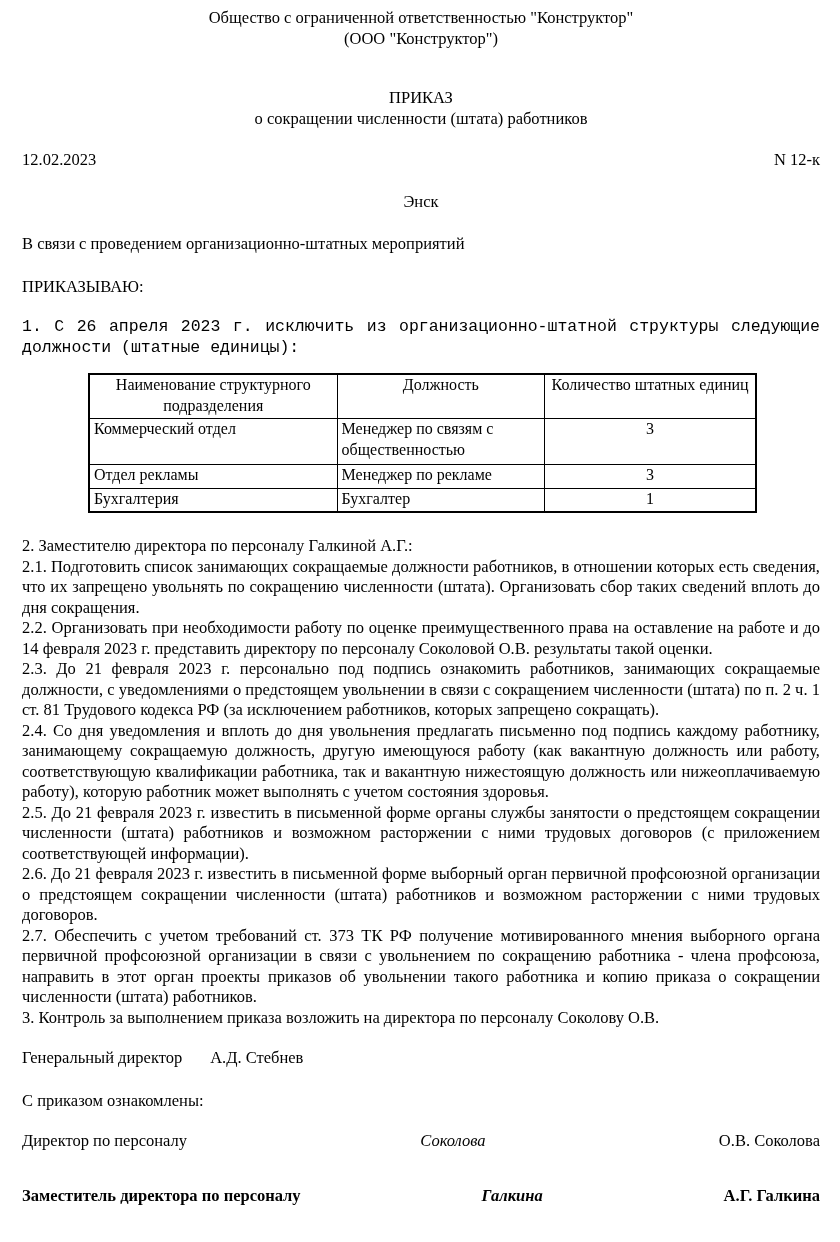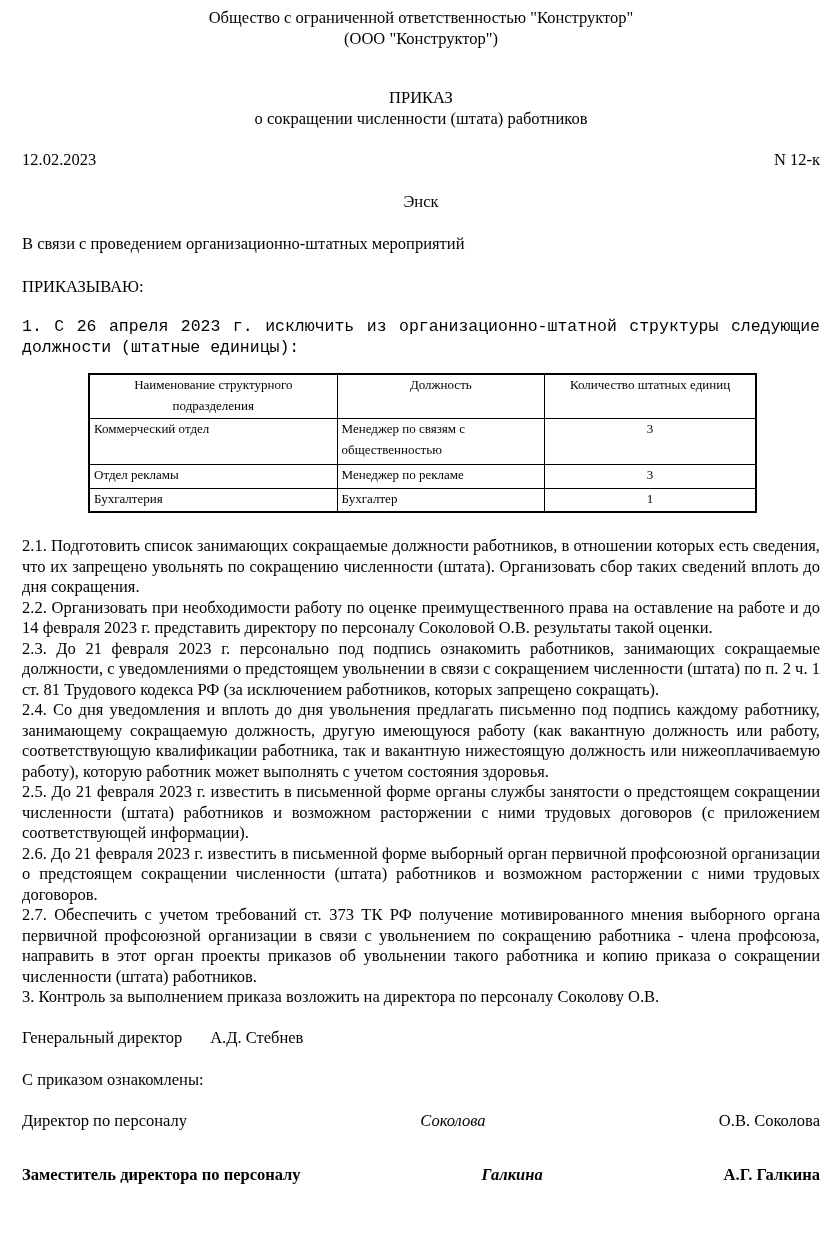--- a/index.html
+++ b/index.html
@@ -28,21 +28,21 @@
     border-collapse: collapse;
     margin: 15px 0 0 66px;
     width: 669px;
     border: 2px solid #000;
   }
   table.positions th, table.positions td {
     border: 1px solid #000;
     font-weight: normal;
     vertical-align: top;
     padding: 0 4px 2px 4px;
-    font-size: 13px;
+    font-size: 16px;
     line-height: 20.5px;
   }
   table.positions th { text-align: center; }
   td.c-dept { width: 241px; text-align: left; }
   td.c-pos  { width: 200px; text-align: left; }
   td.c-cnt  { width: 204px; text-align: center; }
   tr.tall td { height: 43px; }
   .order-body { margin-top: 23px; }
   .order-body p { text-align: justify; }
   .sig-row { display: flex; align-items: baseline; }
@@ -103,20 +103,21 @@
       </tr>
       <tr>
         <td class="c-dept">Бухгалтерия</td>
         <td class="c-pos">Бухгалтер</td>
         <td class="c-cnt">1</td>
       </tr>
     </tbody>
   </table>
 
   <div class="order-body">
+    <p>2. Заместителю директора по персоналу Галкиной А.Г.:</p>
     <p>2.1. Подготовить список занимающих сокращаемые должности работников, в отношении которых есть сведения, что их запрещено увольнять по сокращению численности (штата). Организовать сбор таких сведений вплоть до дня сокращения.</p>
     <p>2.2. Организовать при необходимости работу по оценке преимущественного права на оставление на работе и до 14 февраля 2023 г. представить директору по персоналу Соколовой О.В. результаты такой оценки.</p>
     <p>2.3. До 21 февраля 2023 г. персонально под подпись ознакомить работников, занимающих сокращаемые должности, с уведомлениями о предстоящем увольнении в связи с сокращением численности (штата) по п. 2 ч. 1 ст. 81 Трудового кодекса РФ (за исключением работников, которых запрещено сокращать).</p>
     <p>2.4. Со дня уведомления и вплоть до дня увольнения предлагать письменно под подпись каждому работнику, занимающему сокращаемую должность, другую имеющуюся работу (как вакантную должность или работу, соответствующую квалификации работника, так и вакантную нижестоящую должность или нижеоплачиваемую работу), которую работник может выполнять с учетом состояния здоровья.</p>
     <p>2.5. До 21 февраля 2023 г. известить в письменной форме органы службы занятости о предстоящем сокращении численности (штата) работников и возможном расторжении с ними трудовых договоров (с приложением соответствующей информации).</p>
     <p>2.6. До 21 февраля 2023 г. известить в письменной форме выборный орган первичной профсоюзной организации о предстоящем сокращении численности (штата) работников и возможном расторжении с ними трудовых договоров.</p>
     <p>2.7. Обеспечить с учетом требований ст. 373 ТК РФ получение мотивированного мнения выборного органа первичной профсоюзной организации в связи с увольнением по сокращению работника - члена профсоюза, направить в этот орган проекты приказов об увольнении такого работника и копию приказа о сокращении численности (штата) работников.</p>
     <p>3. Контроль за выполнением приказа возложить на директора по персоналу Соколову О.В.</p>
   </div>
 

